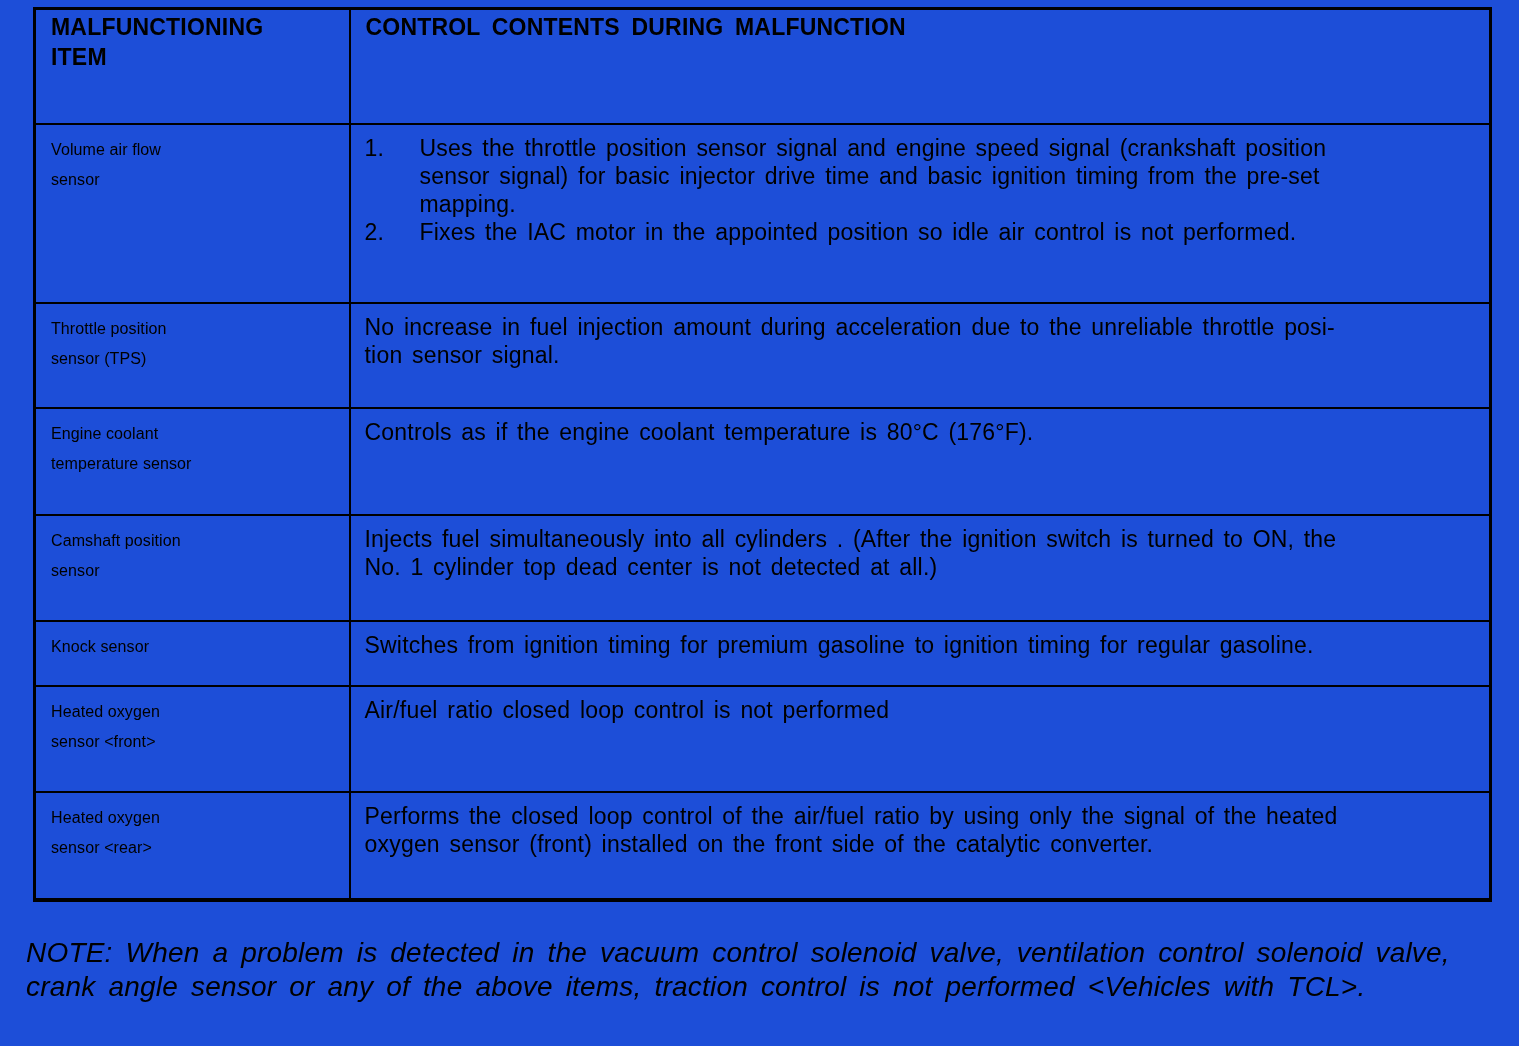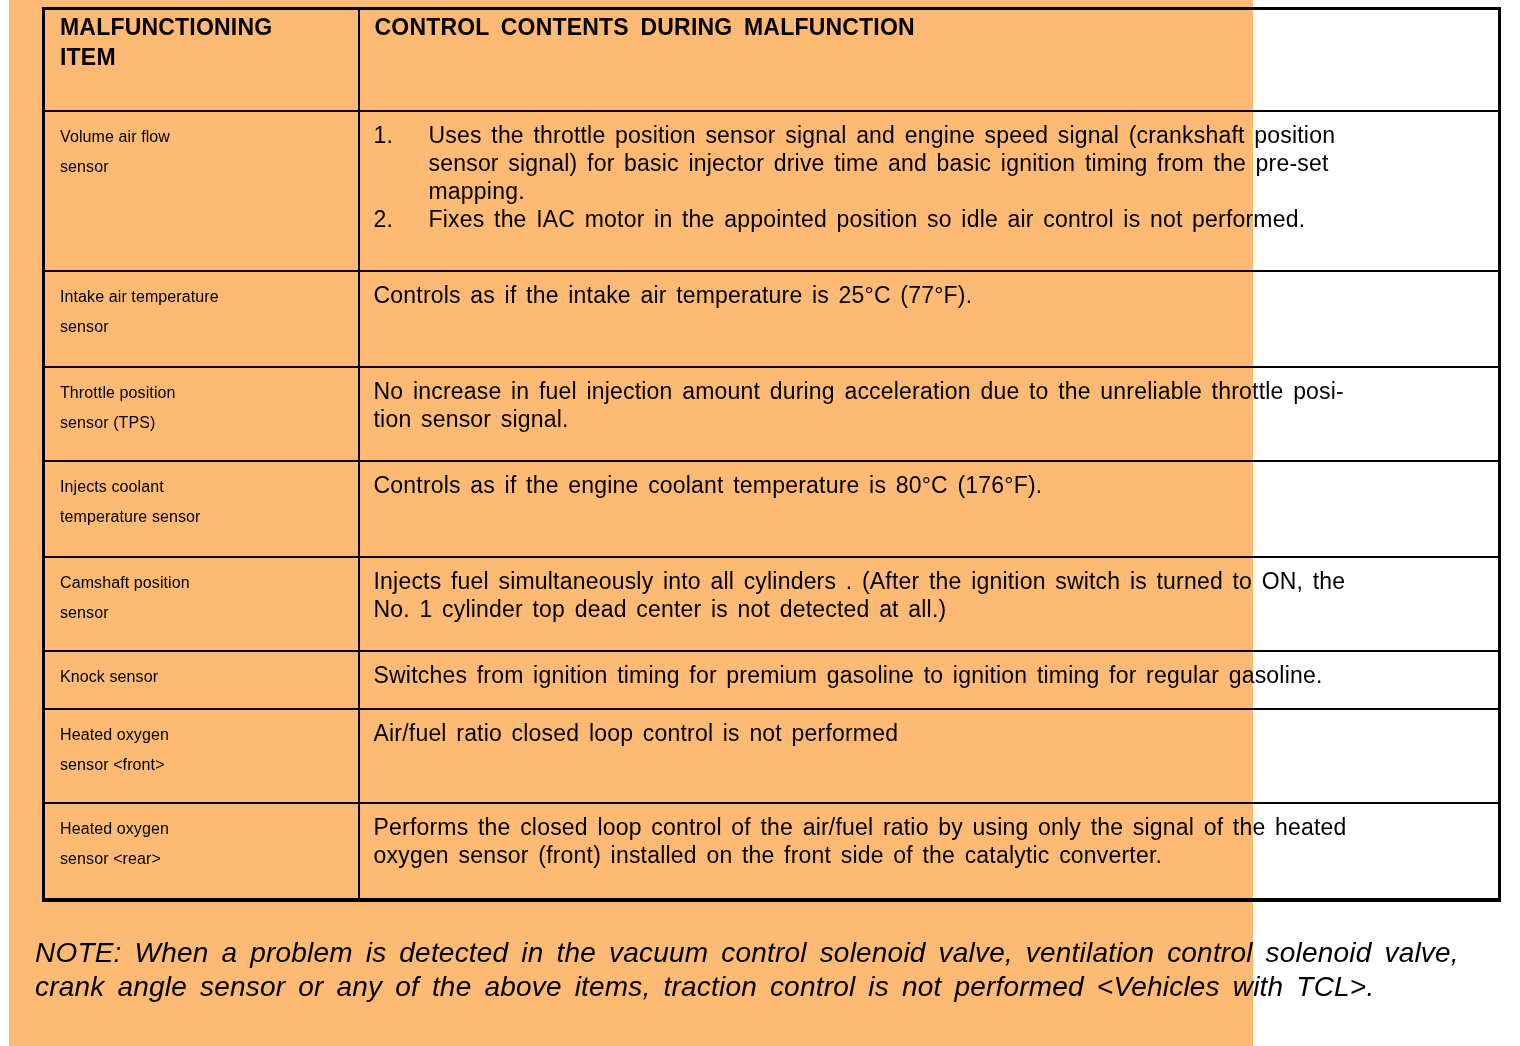--- a/index.html
+++ b/index.html
@@ -5,23 +5,22 @@
   * { margin: 0; padding: 0; box-sizing: border-box; }
   html, body { background: #ffffff; }
   body {
     width: 1520px; height: 1046px;
     font-family: "Liberation Sans", sans-serif;
     color: #000000;
     overflow: hidden;
   }
   .page {
     position: relative;
-    width: 1244px; height: 1046px;
-    background: #fdba74;
-    margin-left: 9px;
+    width: 1519px; height: 1046px;
+    background: #1d4ed8;
   }
 
   
   table.malf {
     position: absolute;
     left: 33px; top: 7px;
     width: 1459px; height: 895px;
     border-collapse: collapse;
     table-layout: fixed;
     border: 3px solid #000;
@@ -121,39 +120,32 @@
 sensor signal) for basic injector drive time and basic ignition timing from the pre-set
 mapping.</span>
         </div>
         <div class="li">
           <span class="num">2.</span>
           <span class="litext">Fixes the IAC motor in the appointed position so idle air control is not performed.</span>
         </div>
       </td>
     </tr>
 
-    <tr class="rh-r1">
-      <td class="item">Intake air temperature
-sensor</td>
-      <td class="content">
-        <div class="text">Controls as if the intake air temperature is 25°C (77°F).</div>
-      </td>
-    </tr>
 
     <tr class="rh-r2">
       <td class="item">Throttle position
 sensor (TPS)</td>
       <td class="content">
         <div class="text">No increase in fuel injection amount during acceleration due to the unreliable throttle posi-
 tion sensor signal.</div>
       </td>
     </tr>
 
     <tr class="rh-r3">
-      <td class="item">Injects coolant
+      <td class="item">Engine coolant
 temperature sensor</td>
       <td class="content">
         <div class="text">Controls as if the engine coolant temperature is 80°C (176°F).</div>
       </td>
     </tr>
 
     <tr class="rh-r4">
       <td class="item">Camshaft position
 sensor</td>
       <td class="content">

